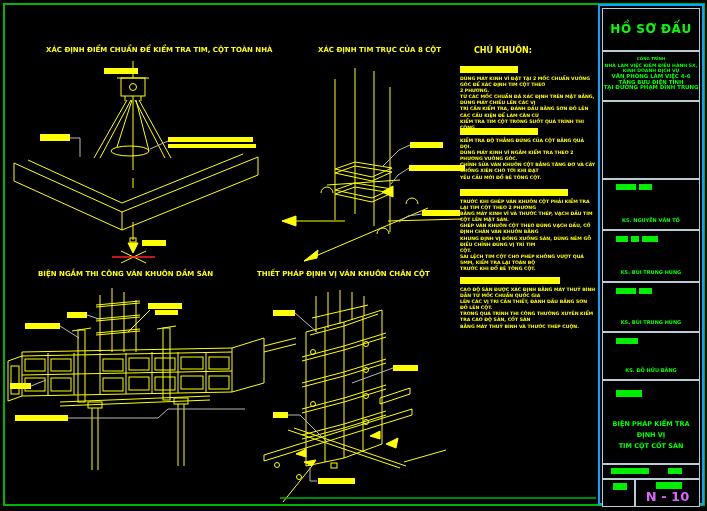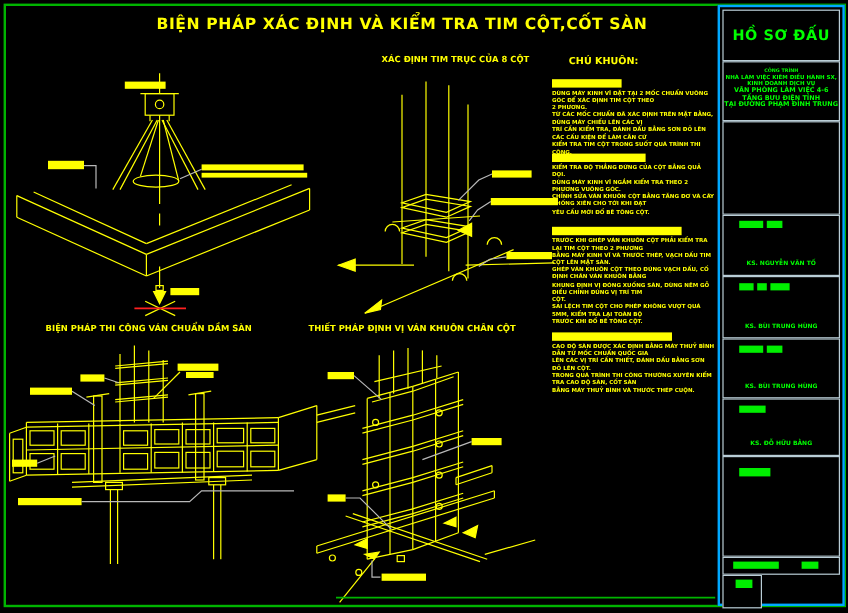--- a/index.html
+++ b/index.html
@@ -249,28 +249,28 @@
 
       <line x1="295" y1="313" x2="318" y2="333" stroke="#b8b8b8"></line>
       <line x1="393" y1="368" x2="352" y2="383" stroke="#b8b8b8"></line>
       <polyline points="288,415 300,415 326,441" stroke="#b8b8b8"></polyline>
       <polyline points="310,467 310,481 317,481" stroke="#b8b8b8"></polyline>
     </g>
 
     <line x1="280" y1="498" x2="596" y2="498" stroke="#00b400" stroke-width="1.5"></line>
   </svg>
 
-  <div class="abs ylw bold ctr" style="left:130px;top:13px;width:410px;font-size:13px;letter-spacing:0.5px;">BIỆN PHÁP XÁC ĐỊNH VÀ KIỂM TRA TIM CỘT,CỐT SÀN</div>
-
+
+  <div class="abs ylw bold" style="left:46px;top:46px;font-size:7px;">XÁC ĐỊNH ĐIỂM CHUẨN ĐỂ KIỂM TRA TIM, CỘT TOÀN NHÀ</div>
 
   <div class="abs ylw bold" style="left:318px;top:46px;font-size:7px;">XÁC ĐỊNH TIM TRỤC CỦA 8 CỘT</div>
 
   <div class="abs ylw bold" style="left:474px;top:46px;font-size:8px;">CHÚ KHUÔN:</div>
 
-  <div class="abs ylw bold" style="left:38px;top:270px;font-size:7px;">BIỆN PHÁP THI CÔNG VÁN CHUẨN DẦM SÀN</div>
+  <div class="abs ylw bold" style="left:38px;top:270px;font-size:7px;">BIỆN NGẮM THI CÔNG VÁN KHUÔN DẦM SÀN</div>
 
   <div class="abs ylw bold" style="left:257px;top:270px;font-size:7px;">THIẾT PHÁP ĐỊNH VỊ VÁN KHUÔN CHÂN CỘT</div>
 
   <div class="abs" style="left:458px;top:60px;width:138px;">
     <div class="notebar" style="left:2px;top:6px;width:58px;"></div>
     <div class="abs note-body preline" style="left:2px;top:16px;width:136px;">DÙNG MÁY KINH VĨ ĐẶT TẠI 2 MỐC CHUẨN VUÔNG GÓC ĐỂ XÁC ĐỊNH TIM CỘT THEO
 2 PHƯƠNG.
 TỪ CÁC MỐC CHUẨN ĐÃ XÁC ĐỊNH TRÊN MẶT BẰNG, DÙNG MÁY CHIẾU LÊN CÁC VỊ
 TRÍ CẦN KIỂM TRA, ĐÁNH DẤU BẰNG SƠN ĐỎ LÊN CÁC CẤU KIỆN ĐỂ LÀM CĂN CỨ
 KIỂM TRA TIM CỘT TRONG SUỐT QUÁ TRÌNH THI CÔNG.</div>
@@ -331,26 +331,32 @@
       <div class="abs grn bold ctr" style="left:0;right:0;bottom:6px;font-size:5px;">KS. BÙI TRUNG HÙNG</div>
     </div>
 
     <div class="tb-cell" style="top:326px;height:46px;">
       <div class="rolebar" style="left:13px;top:5px;width:22px;"></div>
       <div class="abs grn bold ctr" style="left:0;right:0;bottom:6px;font-size:5px;">KS. ĐỖ HỮU BẰNG</div>
     </div>
 
     <div class="tb-cell" style="top:374px;height:82px;">
       <div class="rolebar" style="left:13px;top:9px;width:26px;height:7px;"></div>
+      <div class="abs grn bold ctr preline" style="left:0;right:0;top:38px;font-size:6.5px;line-height:11px;">BIỆN PHÁP KIỂM TRA ĐỊNH VỊ
+TIM CỘT CỐT SÀN</div>
     </div>
 
     <div class="tb-cell" style="top:458px;height:13px;">
       <div class="rolebar" style="left:8px;top:3px;width:38px;"></div>
       <div class="rolebar" style="left:65px;top:3px;width:14px;"></div>
     </div>
 
     <div class="tb-cell" style="top:473px;height:26px;width:31px;left:2px;right:auto;">
       <div class="rolebar" style="left:10px;top:3px;width:14px;height:7px;"></div>
     </div>
 
+    <div class="tb-cell" style="top:473px;height:26px;left:35px;">
+      <div class="rolebar" style="left:20px;top:2px;width:26px;height:7px;"></div>
+      <div class="abs bold ctr" style="left:0;right:0;top:9px;font-size:13px;color:#d966ff;">N - 10</div>
+    </div>
   </div>
 
 </div>
 
 </body></html>

